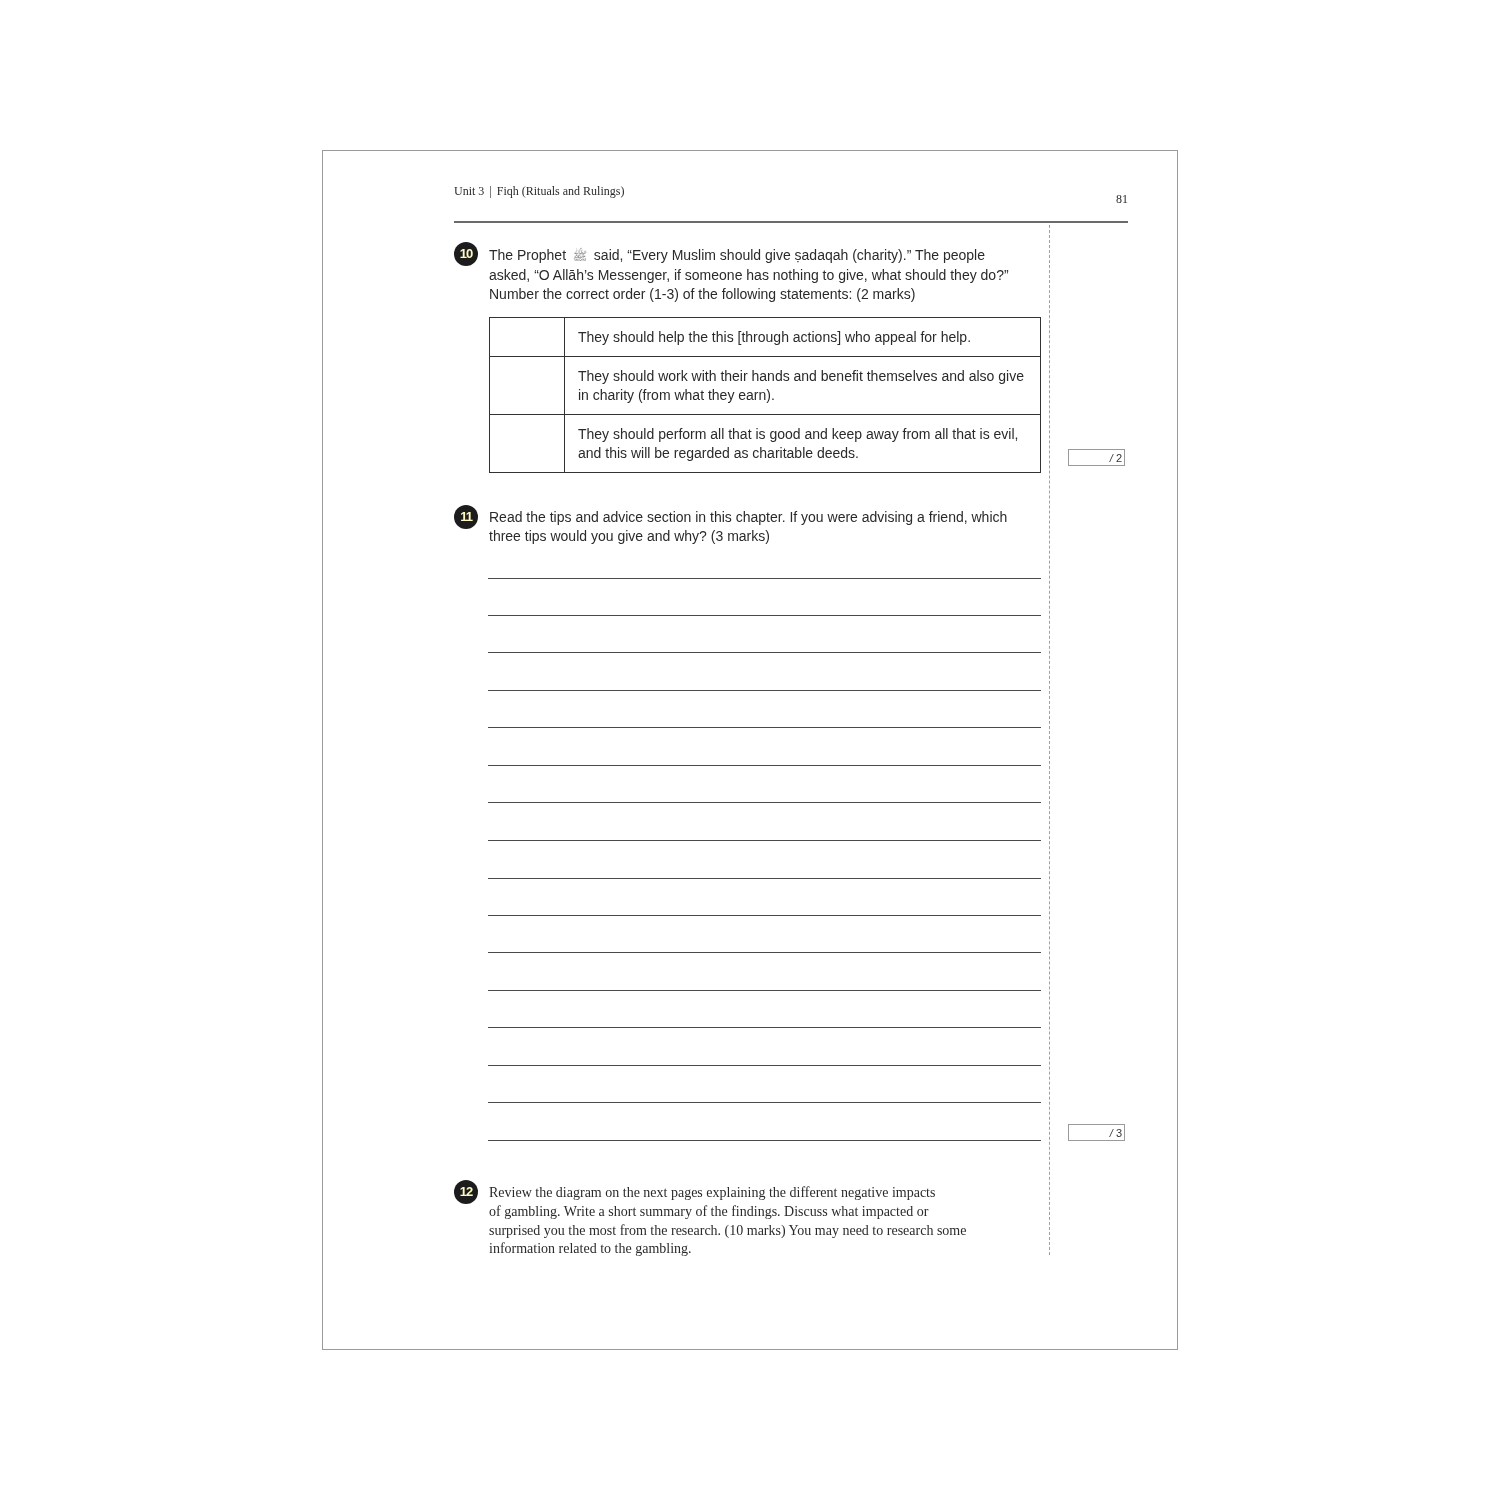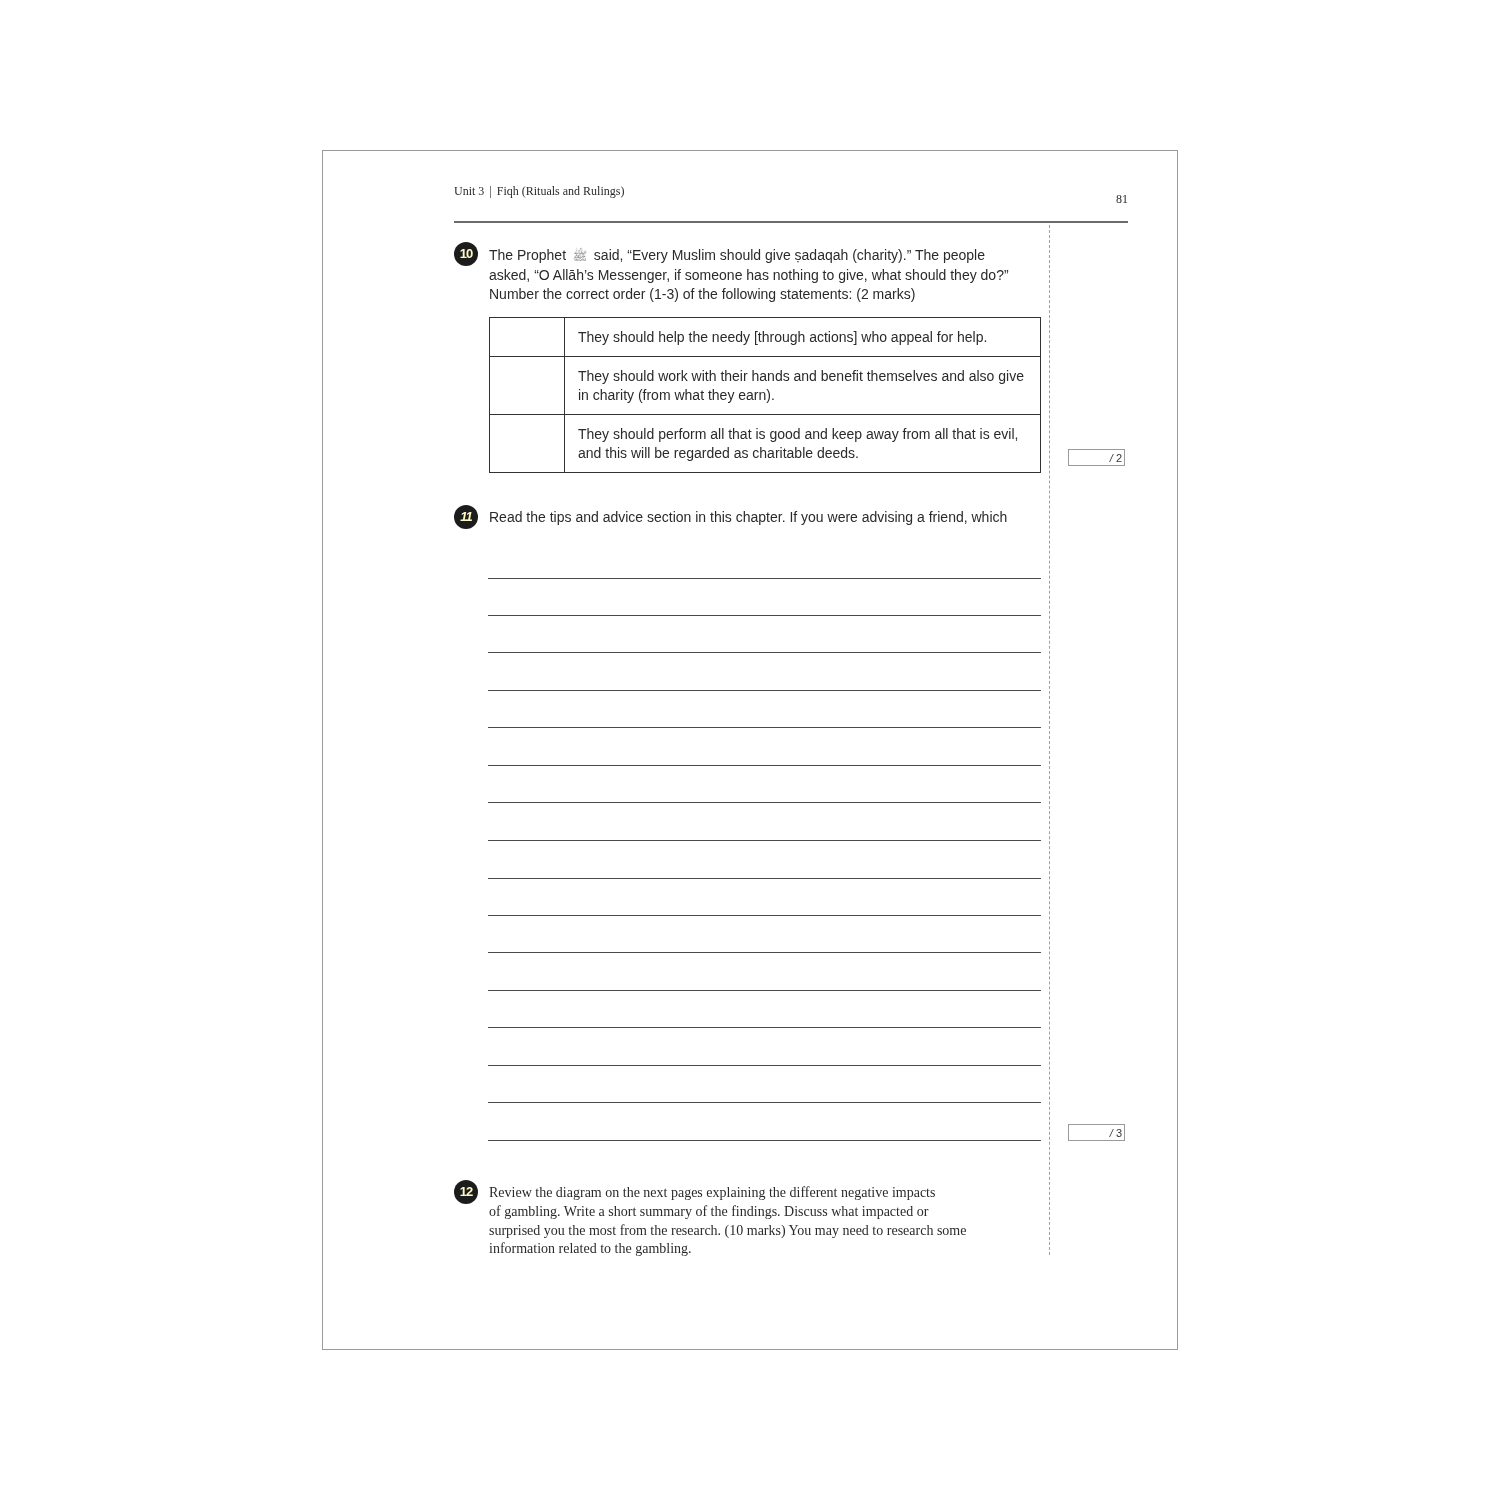--- a/index.html
+++ b/index.html
@@ -43,40 +43,41 @@
 <div class="qtext" style="top:246px; width:560px;">
   <div><span>The Prophet</span> <span class="pbuh">ﷺ</span> <span>said, “Every Muslim should give ṣadaqah (charity).” The people</span></div>
   <div>asked, “O Allāh’s Messenger, if someone has nothing to give, what should they do?”</div>
   <div>Number the correct order (1-3) of the following statements: (2 marks)</div>
 </div>
 
 <table class="order">
   <tbody>
       <tr class="r1">
     <td class="num"></td>
-    <td class="stmt">They should help the needy [through actions] who appeal for help.</td>
+    <td class="stmt">They should help the this [through actions] who appeal for help.</td>
   </tr>
   <tr class="r2">
     <td class="num"></td>
     <td class="stmt">They should work with their hands and benefit themselves and also give in charity (from what they earn).</td>
   </tr>
   <tr class="r3">
     <td class="num"></td>
     <td class="stmt">They should perform all that is good and keep away from all that is evil, and this will be regarded as charitable deeds.</td>
   </tr>
 </tbody>
   </table>
 
 <div class="score-box" style="left:1068px; top:449px;">
   <span></span><span>/</span>&nbsp;<span class="den">2</span>
 </div>
 
-<div class="qnum" style="left:454px; top:505px;font-style:italic;">11</div>
+<div class="qnum" style="left:454px; top:505px;">11</div>
 <div class="qtext" style="top:508px; width:560px;">
   <div>Read the tips and advice section in this chapter. If you were advising a friend, which</div>
+  <div>three tips would you give and why? (3 marks)</div>
 </div>
 
 <div>
   <div class="answer-line" style="top:578px;"></div>
   <div class="answer-line" style="top:615px;"></div>
   <div class="answer-line" style="top:652px;"></div>
   <div class="answer-line" style="top:690px;"></div>
   <div class="answer-line" style="top:727px;"></div>
   <div class="answer-line" style="top:765px;"></div>
   <div class="answer-line" style="top:802px;"></div>

